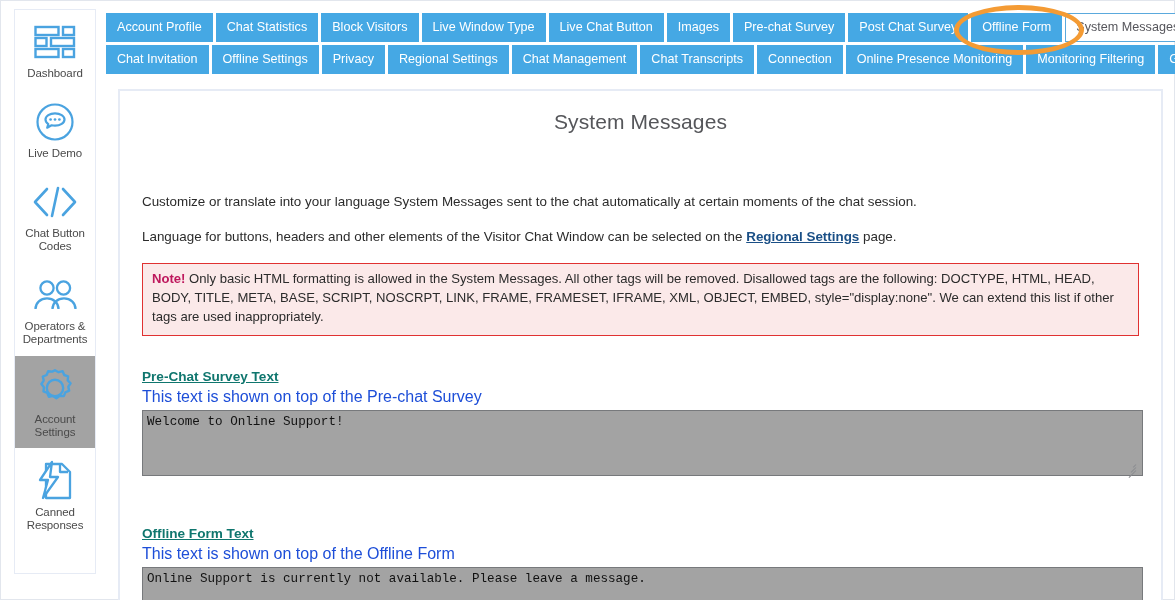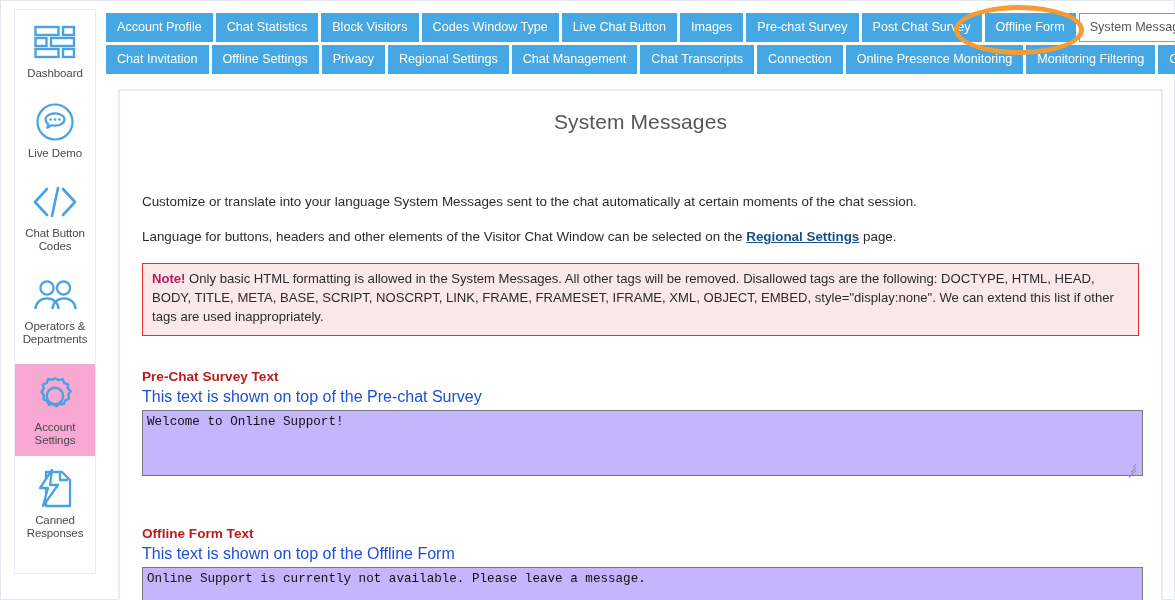--- a/index.html
+++ b/index.html
@@ -26,21 +26,21 @@
     border: 1px solid #e6ebf5;
   }
   .side-item {
     width: 100%;
     padding: 10px 2px 9px 2px;
     text-align: center;
     background: #ffffff;
     border-bottom: 1px solid #ffffff;
     cursor: pointer;
   }
-  .side-item.active { background: #f9a8d4; margin-top: 8px; }
+  .side-item.active { background: #a3a3a3; }
   .side-icon {
     height: 44px;
     display: flex; align-items: center; justify-content: center;
   }
   .side-label {
     margin-top: 3px;
     font-size: 11.5px;
     color: #4a4a4a;
     line-height: 13px;
     letter-spacing: -0.1px;
@@ -134,35 +134,36 @@
     font-weight: bold;
   }
 
   
   .field { margin: 0 22px; }
   #field1 { margin-top: 33px; }
   #field2 { margin-top: 50px; }
   .field-title {
     font-size: 13.6px;
     font-weight: bold;
-    color: #b91c1c;
+    color: #0f766e;
     margin-bottom: 4px;
+    text-decoration: underline;
   }
   .field-hint {
     font-size: 16px;
     color: #1d4ed8;
     margin-bottom: 4px;
   }
   .ta-wrap { position: relative; }
   textarea.msg {
     display: block;
     width: 1001px;
     height: 66px;
     border: 1px solid #77797c;
-    background: #c4b5fd;
+    background: #a3a3a3;
     color: #111111;
     font-family: "Liberation Mono", monospace;
     font-size: 12.6px;
     line-height: 1.35;
     padding: 3px 4px;
     resize: none;
     outline: none;
     overflow: hidden;
   }
   .grip {
@@ -271,21 +272,21 @@
       <div class="side-label">Canned Responses</div>
     </div>
 
   </div>
 
   <div id="tabs">
     <div class="tab-row">
       <div class="tab">Account Profile</div>
       <div class="tab">Chat Statistics</div>
       <div class="tab">Block Visitors</div>
-      <div class="tab">Codes Window Type</div>
+      <div class="tab">Live Window Type</div>
       <div class="tab">Live Chat Button</div>
       <div class="tab">Images</div>
       <div class="tab">Pre-chat Survey</div>
       <div class="tab">Post Chat Survey</div>
       <div class="tab">Offline Form</div>
       <div class="tab active">System Messages</div>
 
     </div>
     <div class="tab-row">
       <div class="tab">Chat Invitation</div>

